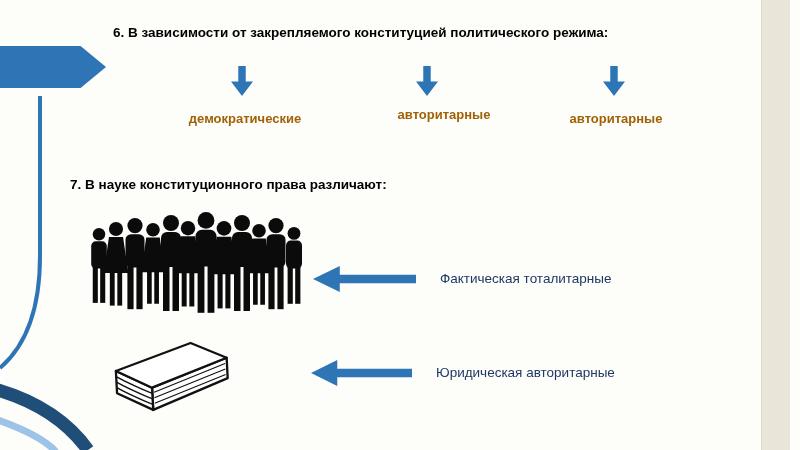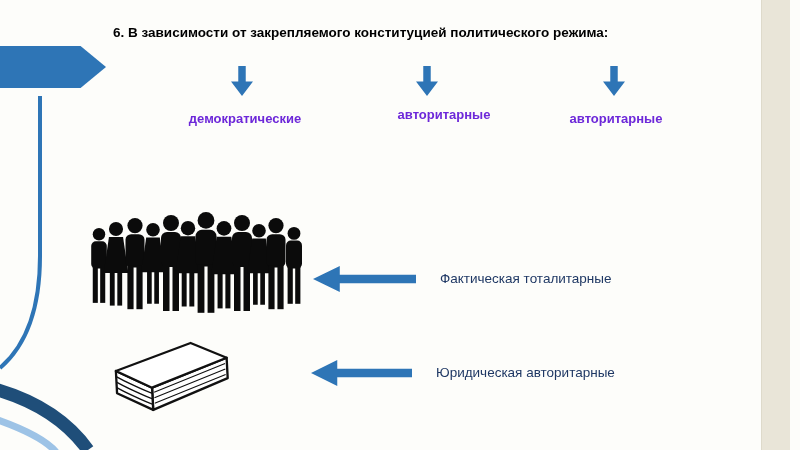--- a/index.html
+++ b/index.html
@@ -17,21 +17,21 @@
   }
   .swoosh{position:absolute;left:0;top:88px;width:120px;height:362px;}
   .h6{position:absolute;left:113px;top:25px;font-size:13.5px;font-weight:bold;color:#000;white-space:nowrap;}
   .h7{position:absolute;left:70px;top:177px;font-size:13.5px;font-weight:bold;color:#000;white-space:nowrap;}
   .down-arrow{
     position:absolute;top:66px;width:22px;height:30px;background:#2e75b6;
     clip-path:polygon(33% 0,67% 0,67% 52%,100% 52%,50% 100%,0 52%,33% 52%);
   }
   .da1{left:231px;} .da2{left:416px;} .da3{left:603px;}
   .opt{
-    position:absolute;font-size:13px;font-weight:bold;color:#6d28d9;
+    position:absolute;font-size:13px;font-weight:bold;color:#a16207;
     transform:translateX(-50%);white-space:nowrap;
   }
   .opt1{left:245px;top:111px;} .opt2{left:427px;top:107px;margin-left:17px;} .opt3{left:616px;top:111px;}
   .people{position:absolute;left:85px;top:197px;width:225px;height:120px;}
   .book{position:absolute;left:97px;top:333px;width:145px;height:102px;}
   .left-arrow{
     position:absolute;height:26px;background:#2e75b6;
     clip-path:polygon(0 50%,26% 0,26% 34%,100% 34%,100% 66%,26% 66%,26% 100%);
   }
   .la1{left:313px;top:266px;width:103px;}
@@ -58,20 +58,21 @@
   <div class="h6">6. В зависимости от закрепляемого конституцией политического режима:</div>
 
   <div class="down-arrow da1"></div>
   <div class="down-arrow da2"></div>
   <div class="down-arrow da3"></div>
 
   <div class="opt opt1">демократические</div>
   <div class="opt opt2">авторитарные</div>
   <div class="opt opt3">авторитарные</div>
 
+  <div class="h7">7. В науке конституционного права различают:</div>
 
   <svg class="people" viewBox="0 0 225 120">
     <g fill="#0b0b0b">
       <g transform="translate(14,31) scale(0.78)">
           <circle cx="0" cy="8" r="8"></circle>
           <rect x="-10" y="17" width="20" height="35" rx="6"></rect>
           <rect x="-8" y="50" width="6.5" height="46"></rect>
           <rect x="1.5" y="50" width="6.5" height="46"></rect>
         </g>
       <g transform="translate(31,25) scale(0.88)">

